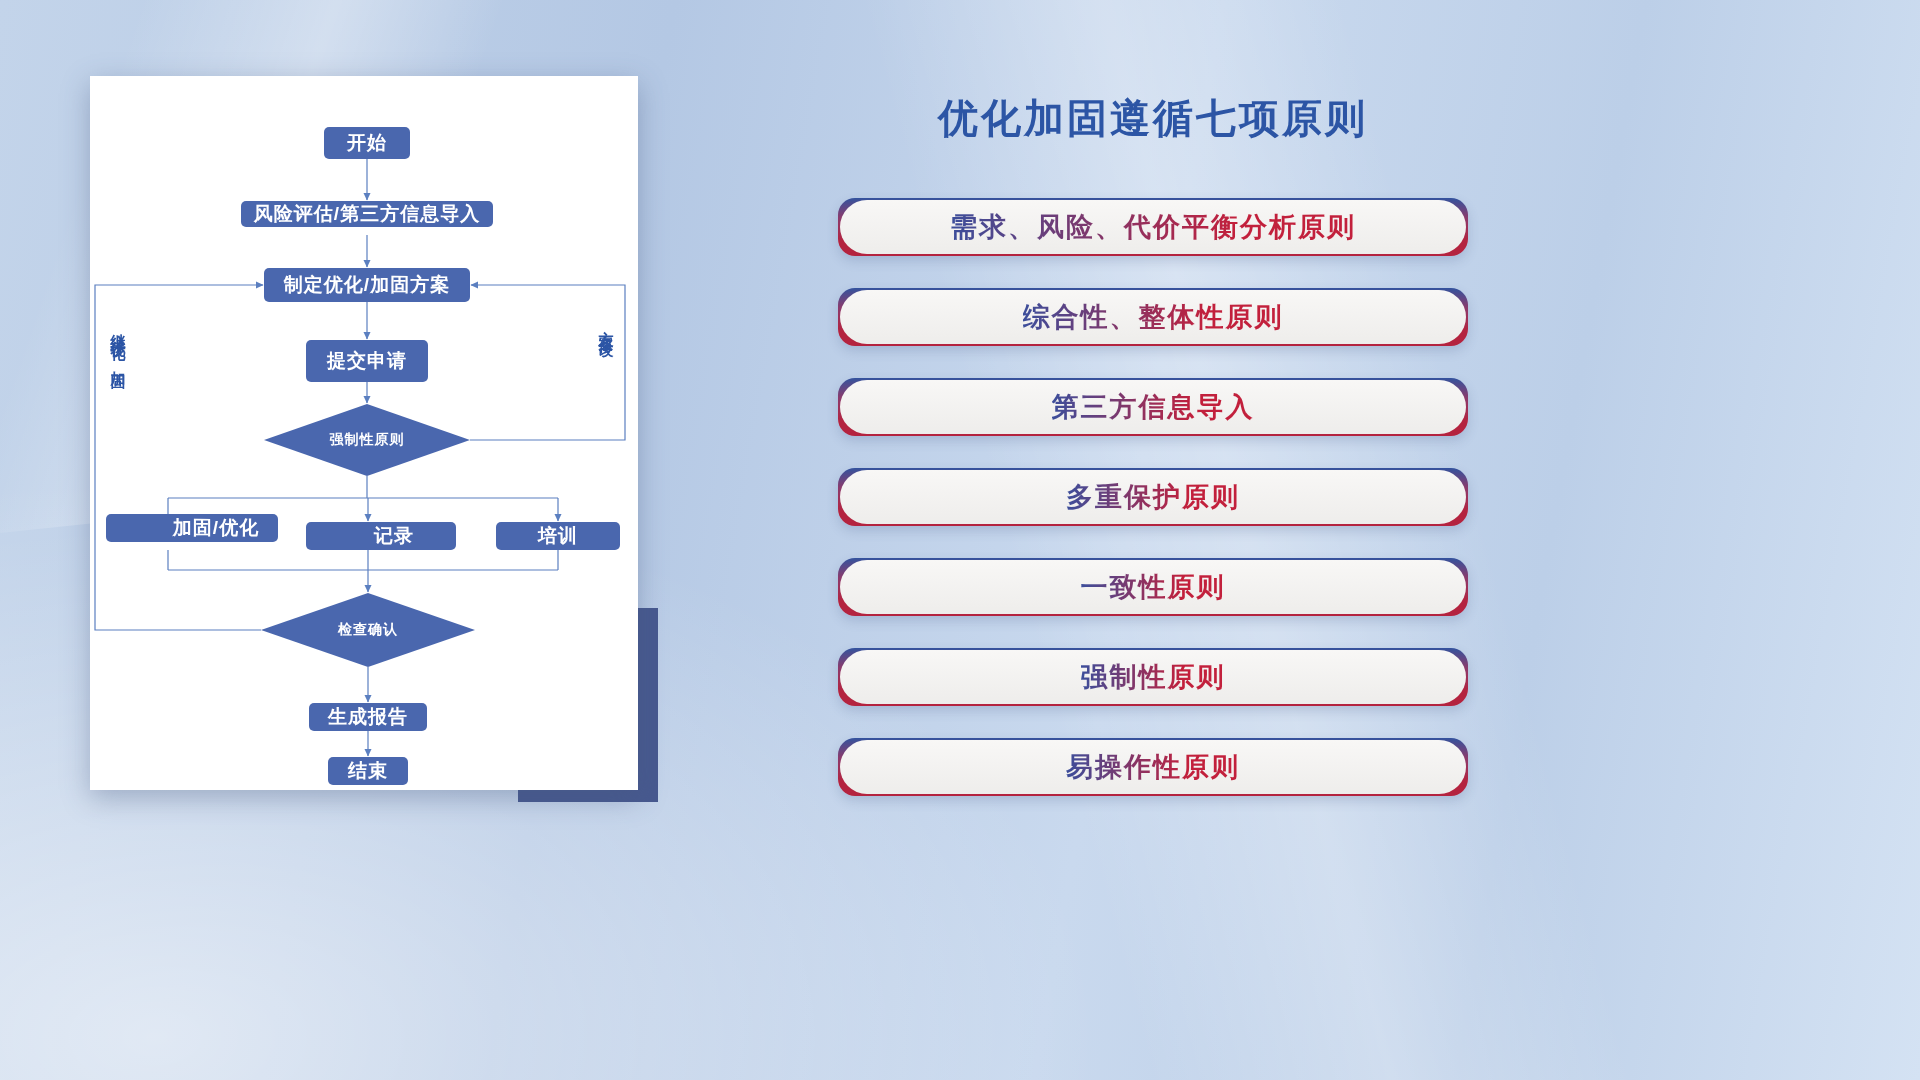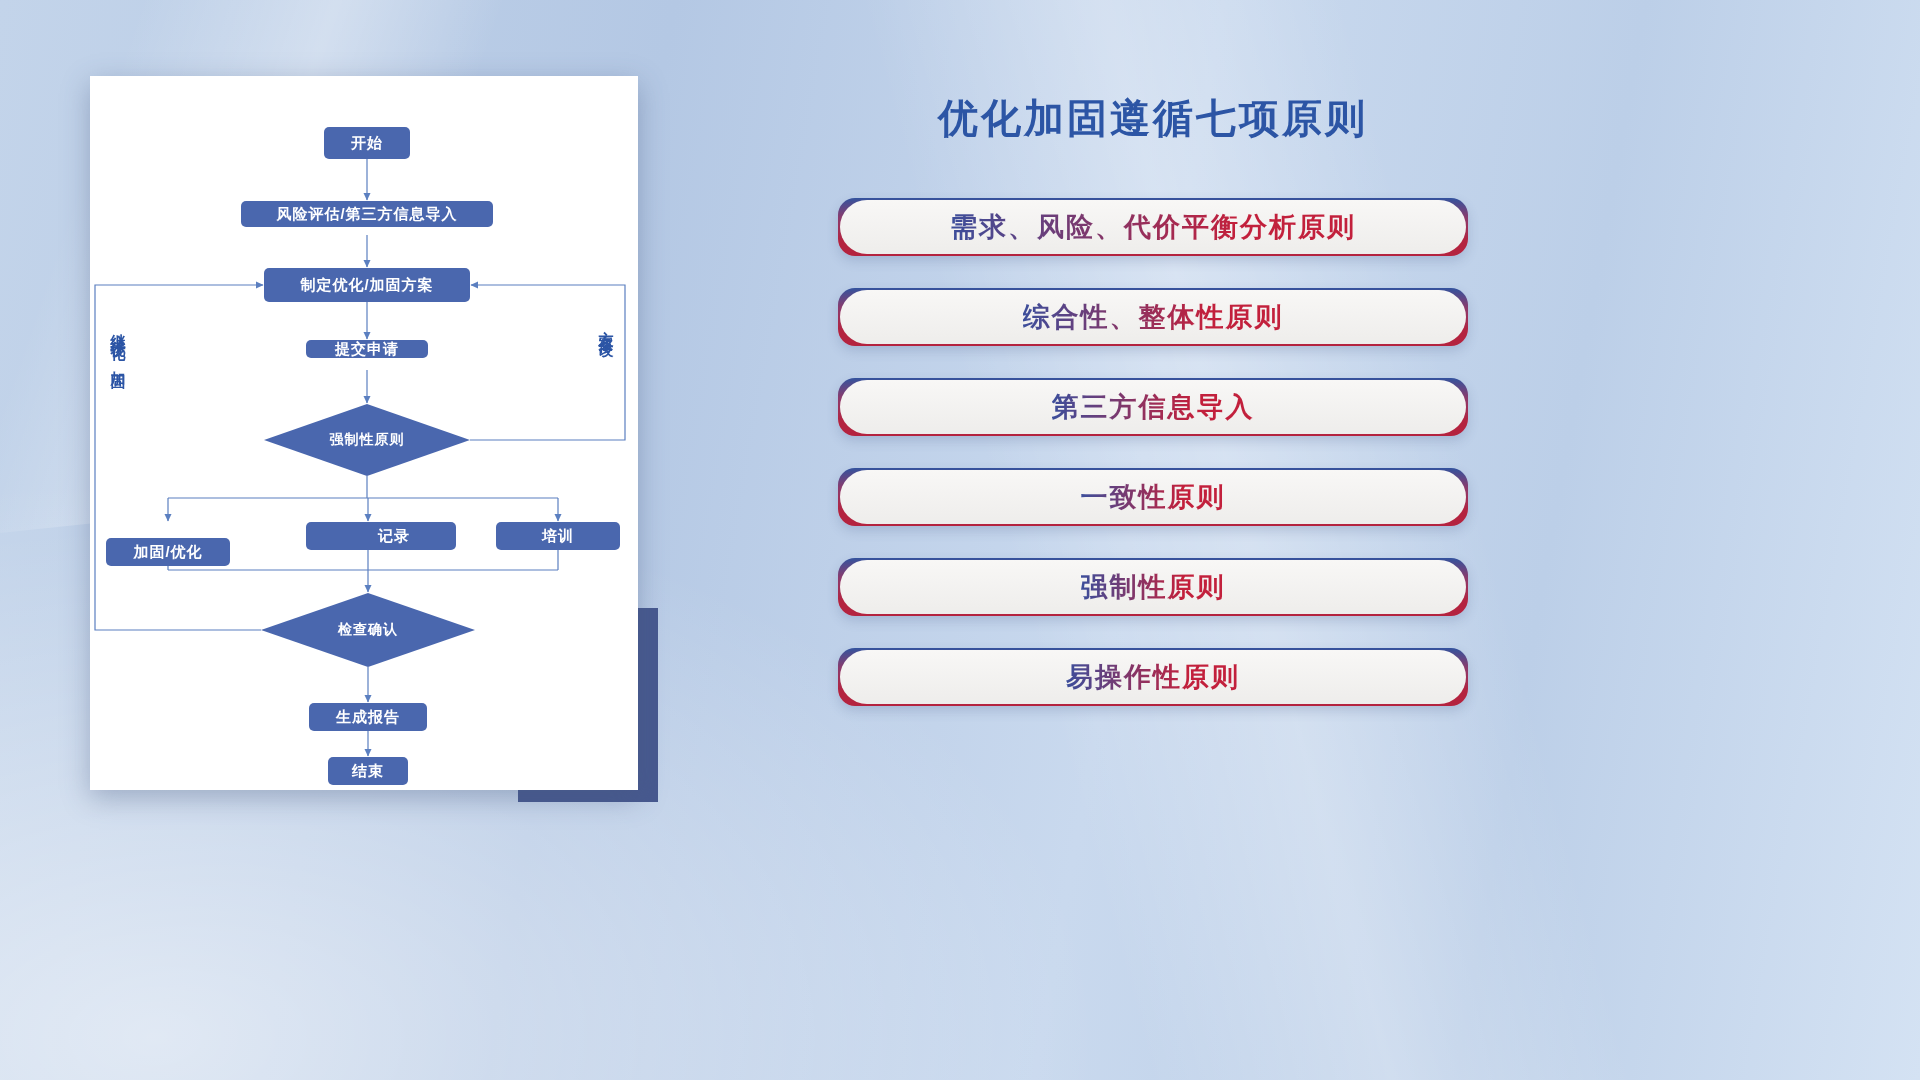--- a/index.html
+++ b/index.html
@@ -36,21 +36,21 @@
   }
   .card svg.connectors { position:absolute; left:0; top:0; width:548px; height:714px; }
   .connectors path { stroke: var(--line-color, #5b7fc0); stroke-width:1.2; fill:none; }
   .connectors .arrhead { fill: var(--line-color, #5b7fc0); stroke:none; }
 
   .node {
     position:absolute;
     background: var(--node-fill, #4a67ae);
     color:#ffffff;
     display:flex; align-items:center; justify-content:center;
-    font-size:15px; font-weight:600;
+    font-size:19px; font-weight:600;
     border-radius:5px;
     letter-spacing:1px;
     white-space:nowrap;
   }
   .diamond {
     position:absolute;
     background: var(--node-fill, #4a67ae);
     clip-path: polygon(50% 0, 100% 50%, 50% 100%, 0 50%);
     color:#ffffff;
     display:flex; align-items:center; justify-content:center;
@@ -63,23 +63,23 @@
     text-orientation: upright;
     color: var(--title-color, #2f4e9e);
     font-size:15px; font-weight:700;
     letter-spacing:4px;
   }
 
   
   .n-start   { left:234px; top:51px;  width:86px;  height:32px; }
   .n-risk    { left:151px; top:125px; width:252px; height:26px; }
   .n-plan    { left:174px; top:192px; width:206px; height:34px; }
-  .n-submit  { left:216px; top:264px; width:122px; height:18px; }
+  .n-submit  { left:216px; top:264px; width:122px; height:42px; }
   .d-owner   { left:174px; top:328px; width:206px; height:72px; }
-  .n-reinf   { left:16px;  top:462px; width:124px; height:28px; }
+  .n-reinf   { left:16px;  top:438px; width:124px; height:28px;padding-left:48px; }
   .n-record  { left:216px; top:446px; width:124px; height:28px;padding-left:26px; }
   .n-train   { left:406px; top:446px; width:124px; height:28px; }
   .d-check   { left:171px; top:517px; width:214px; height:74px; }
   .n-report  { left:219px; top:627px; width:118px; height:28px; }
   .n-end     { left:238px; top:681px; width:80px;  height:28px; }
   .l-continue{ left:18px;  top:246px; }
   .l-revision{ left:506px; top:242px; }
 
   
   .panel { position:absolute; left:838px; top:94px; width:630px; z-index:2; }
@@ -185,20 +185,25 @@
             <span class="pill-text">综合性、整体性原则</span>
           </span>
       </div>
       <div class="pill">
         <span class="pill-inner">
             <span class="pill-text">第三方信息导入</span>
           </span>
       </div>
       <div class="pill">
         <span class="pill-inner">
+            <span class="pill-text">多重保护原则</span>
+          </span>
+      </div>
+      <div class="pill">
+        <span class="pill-inner">
             <span class="pill-text">一致性原则</span>
           </span>
       </div>
       <div class="pill">
         <span class="pill-inner">
             <span class="pill-text">强制性原则</span>
           </span>
       </div>
       <div class="pill">
         <span class="pill-inner">

